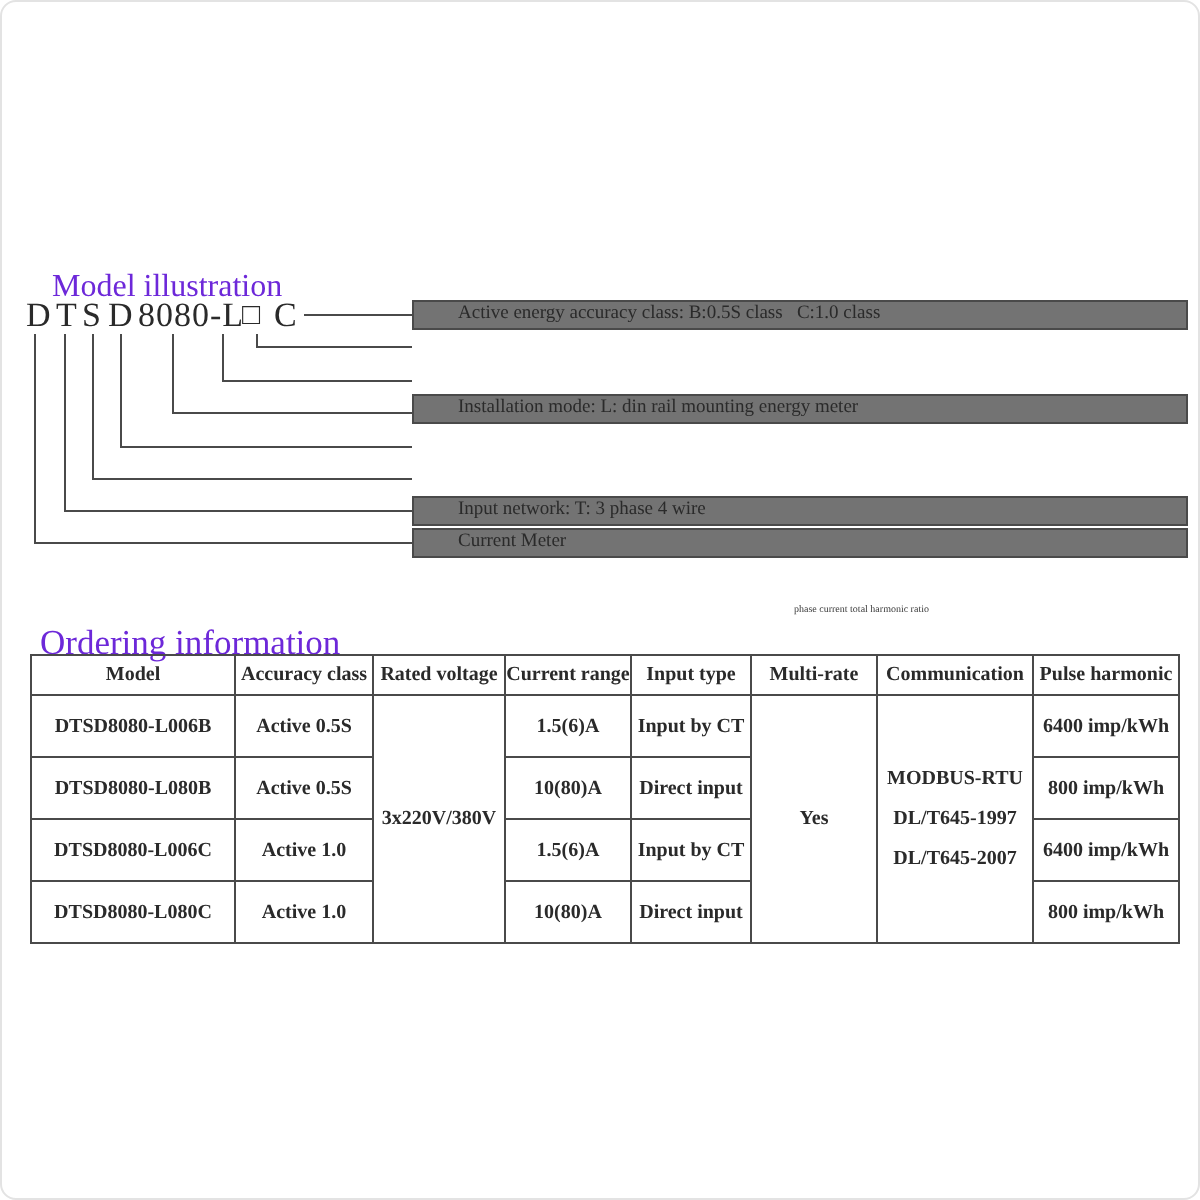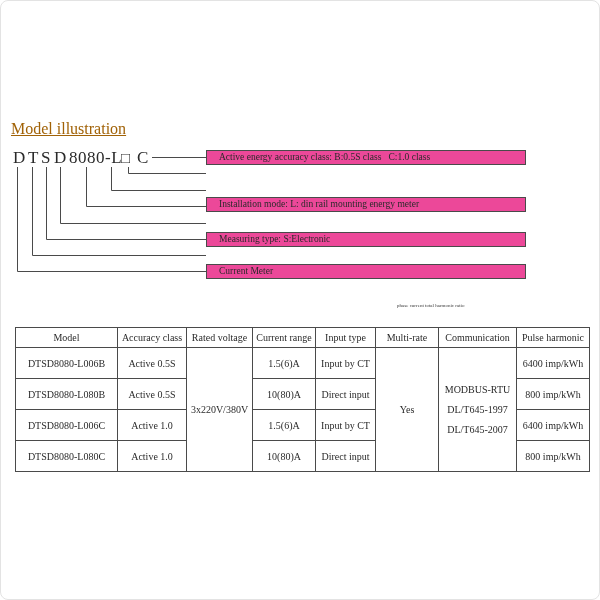--- a/index.html
+++ b/index.html
@@ -9,25 +9,24 @@
     background:#ffffff;
     font-family:"Liberation Serif", serif;
     color:#2a2a2a;
     border:1px solid #e3e3e3;
     border-radius:8px;
     box-sizing:border-box;
     overflow:hidden;
   }
   .section-title {
     position:absolute;
-    margin:0;
+    margin:15px;
     font-weight:normal;
-    color:#a16207;
+    color:#6d28d9;
     white-space:nowrap;
-    text-decoration:underline;
   }
   #title-model { left:10px; top:119px; font-size:16px; }
   #title-ordering { left:4px; top:295px; font-size:17.5px; }
 
   
   .model-part {
     position:absolute;
     top:148px;
     font-size:17px;
     line-height:17px;
@@ -39,30 +38,30 @@
   .p5 { left:120px; font-size:15px; top:149px; }
   .p6 { left:136px; }
 
   
   .connector-svg { position:absolute; left:0; top:0; pointer-events:none; }
 
   
   .label-box {
     position:absolute;
     left:205px;
-    width:320px;
+    width:388px;
     height:15px;
     border:1px solid #4a4a4a;
     box-sizing:border-box;
     font-size:9.5px;
     line-height:13px;
-    padding-left:12px;
+    padding-left:22px;
     white-space:pre;
     overflow:hidden;
-    background:#ec4899;
+    background:#737373;
   }
   .lb0 { top:149px; } .lb1 { top:165px; } .lb2 { top:196px; } .lb3 { top:198px; }
   .lb4 { top:215px; } .lb5 { top:231px; } .lb6 { top:247px; } .lb7 { top:263px; }
 
   
   .fine-print {
     position:absolute;
     left:396px; top:302px;
     font-size:5px;
     color:#3a3a3a;
@@ -74,21 +73,21 @@
     position:absolute;
     left:14px; top:326px;
     width:574px;
     border-collapse:collapse;
     table-layout:fixed;
     font-size:10px;
     color:#2a2a2a;
   }
   table.ordering th, table.ordering td {
     border:1px solid #4a4a4a;
-    font-weight:normal;
+    font-weight:bold;
     text-align:center;
     vertical-align:middle;
     padding:0;
     overflow:hidden;
     white-space:nowrap;
   }
   table.ordering th { height:19px; font-size:10px; }
   table.ordering td { height:30px; }
   td.comm-cell { text-align:left; padding-left:8px;margin-left:31px; }
   .comm-line { line-height:20px; }
@@ -118,23 +117,24 @@
       <path d="M85.5 166 V205.5 H205"></path>
       <path d="M59.5 166 V222.5 H205"></path>
       <path d="M45.5 166 V238.5 H205"></path>
       <path d="M31.5 166 V254.5 H205"></path>
       <path d="M16.5 166 V270.5 H205"></path>
     </g>
   </svg>
 
   <div class="label-box lb0"><span>Active energy accuracy class: B:0.5S class   C:1.0 class</span></div>
   <div class="label-box lb2"><span>Installation mode: L: din rail mounting energy meter</span></div>
-  <div class="label-box lb5"><span>Measuring type: S:Electronic</span></div>
+  <div class="label-box lb6"><span>Input network: T: 3 phase 4 wire</span></div>
   <div class="label-box lb7"><span>Current Meter</span></div>
 
+  <h2 class="section-title" id="title-ordering">Ordering information</h2>
 
   <div class="fine-print">phase current total harmonic ratio</div>
 
   <table class="ordering">
     <colgroup>
       <col style="width:102px">
         <col style="width:69px">
         <col style="width:66px">
         <col style="width:63px">
       <col style="width:60px">

